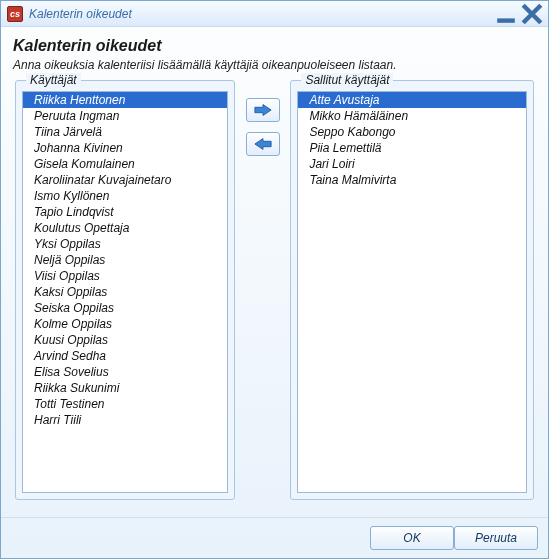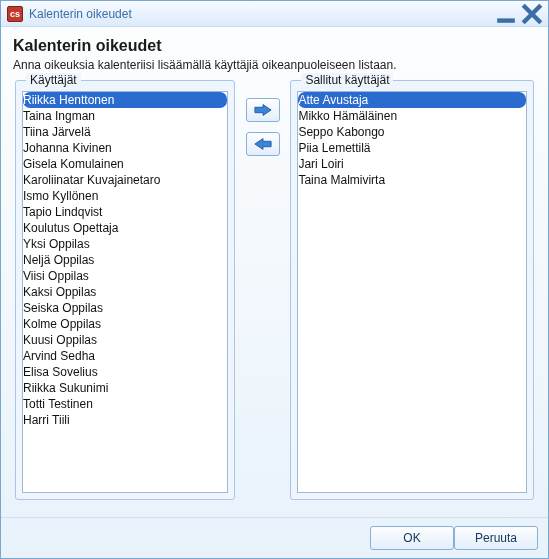--- a/index.html
+++ b/index.html
@@ -1,21 +1,21 @@
 <!DOCTYPE html>
 <html><head>
 <meta charset="utf-8">
 <style>
   * { box-sizing: border-box; }
   html, body { margin: 0; padding: 0; font-family: "Segoe UI", Tahoma, sans-serif; font-size: 12px; }
   .window {
     width: 549px; height: 559px;
     background: linear-gradient(#fdfefe, #e8f2fb);
     border: 1px solid #7aa7cf;
-    display: flex; flex-direction: column;
+    display: flex; flex-direction: column; font-style: italic;
   }
   .titlebar {
     height: 26px;
     background: linear-gradient(#f7fbff, #dbeafc);
     border-bottom: 1px solid #c7dcef;
     display: flex; align-items: center;
     padding: 0 4px 0 6px;
     color: #3b6ea5;
   }
   .titlebar .app-icon {
@@ -72,25 +72,24 @@
     background: #eef5fc;
     width: fit-content;
   }
   .listbox {
     flex: 1;
     background: #fff;
     border: 1px solid #9db9d6;
     overflow: auto;
   }
   .listbox .item {
-    padding: 1px 0;
+    padding: 1px 11px;
     white-space: nowrap;
     color: #111;
     cursor: default;
-    border-radius: 7px;
   }
   .listbox .item.selected {
     background: #2a6bd0;
     color: #fff;
   }
 
   .arrows {
     width: 54px;
     display: flex; flex-direction: column;
     align-items: center;
@@ -147,21 +146,21 @@
       <div class="dlg-title">Kalenterin oikeudet</div>
       <div class="dlg-sub">Anna oikeuksia kalenteriisi lisäämällä käyttäjiä oikeanpuoleiseen listaan.</div>
     </div>
 
     <div class="lists-area">
 
       <fieldset class="fieldset left">
         <div class="legend">Käyttäjät</div>
         <div class="listbox" id="users-list">
             <div class="item selected">Riikka Henttonen</div>
-            <div class="item">Taina Ingman</div>
+            <div class="item">Peruuta Ingman</div>
             <div class="item">Tiina Järvelä</div>
             <div class="item">Johanna Kivinen</div>
             <div class="item">Gisela Komulainen</div>
             <div class="item">Karoliinatar Kuvajainetaro</div>
             <div class="item">Ismo Kyllönen</div>
             <div class="item">Tapio Lindqvist</div>
             <div class="item">Koulutus Opettaja</div>
             <div class="item">Yksi Oppilas</div>
             <div class="item">Neljä Oppilas</div>
             <div class="item">Viisi Oppilas</div>

